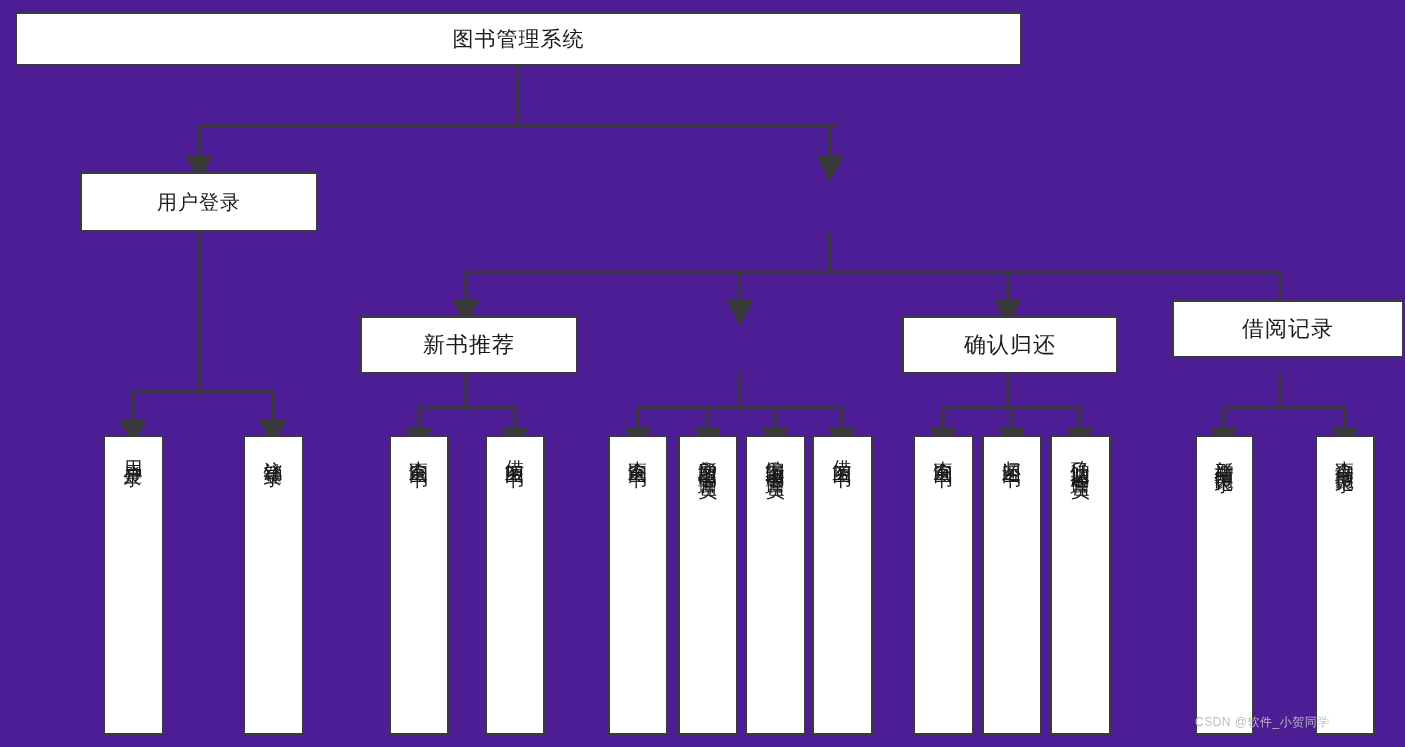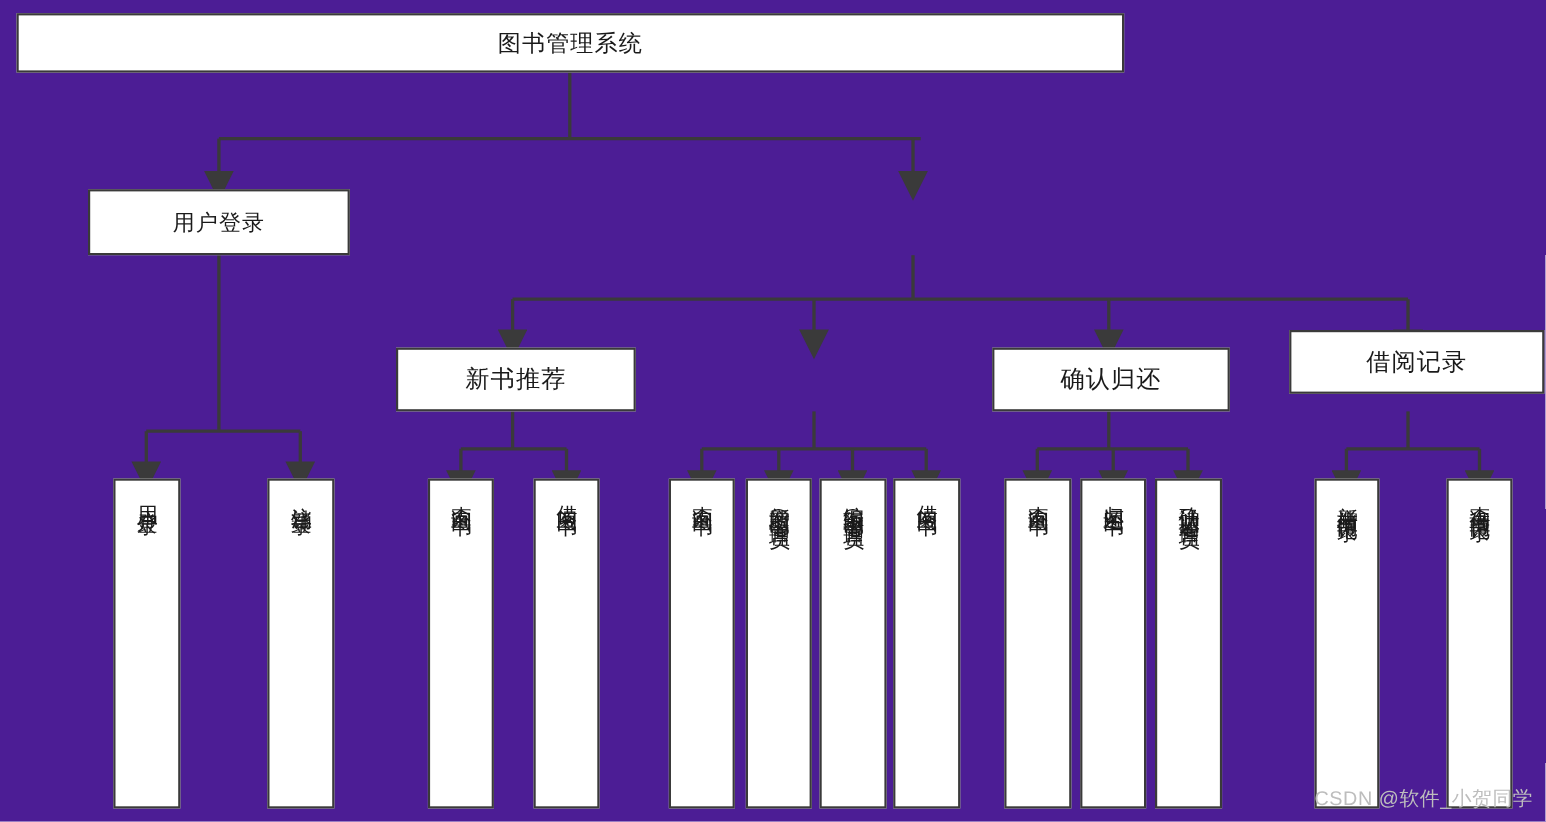--- a/index.html
+++ b/index.html
@@ -58,21 +58,21 @@
     line-height: 1.0;
     white-space: nowrap;
   }
   .hlabel {
     white-space: nowrap;
     letter-spacing: 1px;
   }
   #watermark {
     position: absolute;
     color: #bdbdbd;
-    font-size: 18px;
+    font-size: 12px;
     white-space: nowrap;
     letter-spacing: 0.5px;
     pointer-events: none;
     text-align: right;
   }
 </style>
 </head>
 <body>
 
 <div id="canvas">

